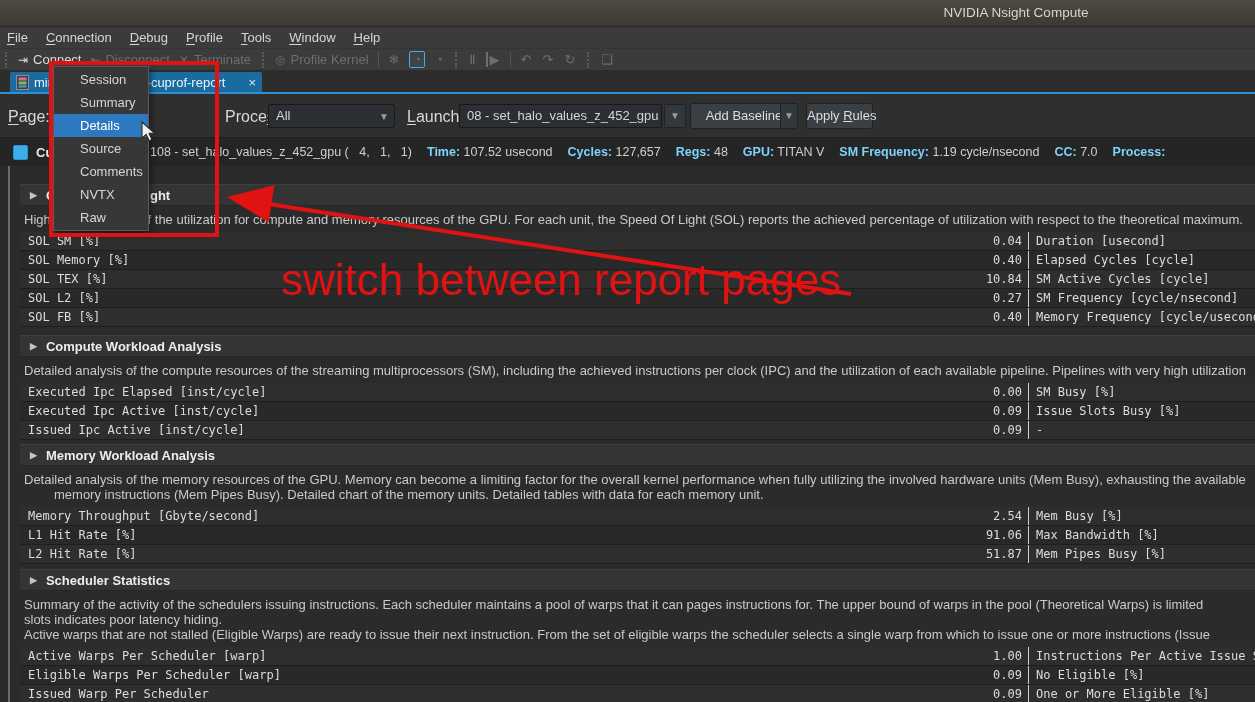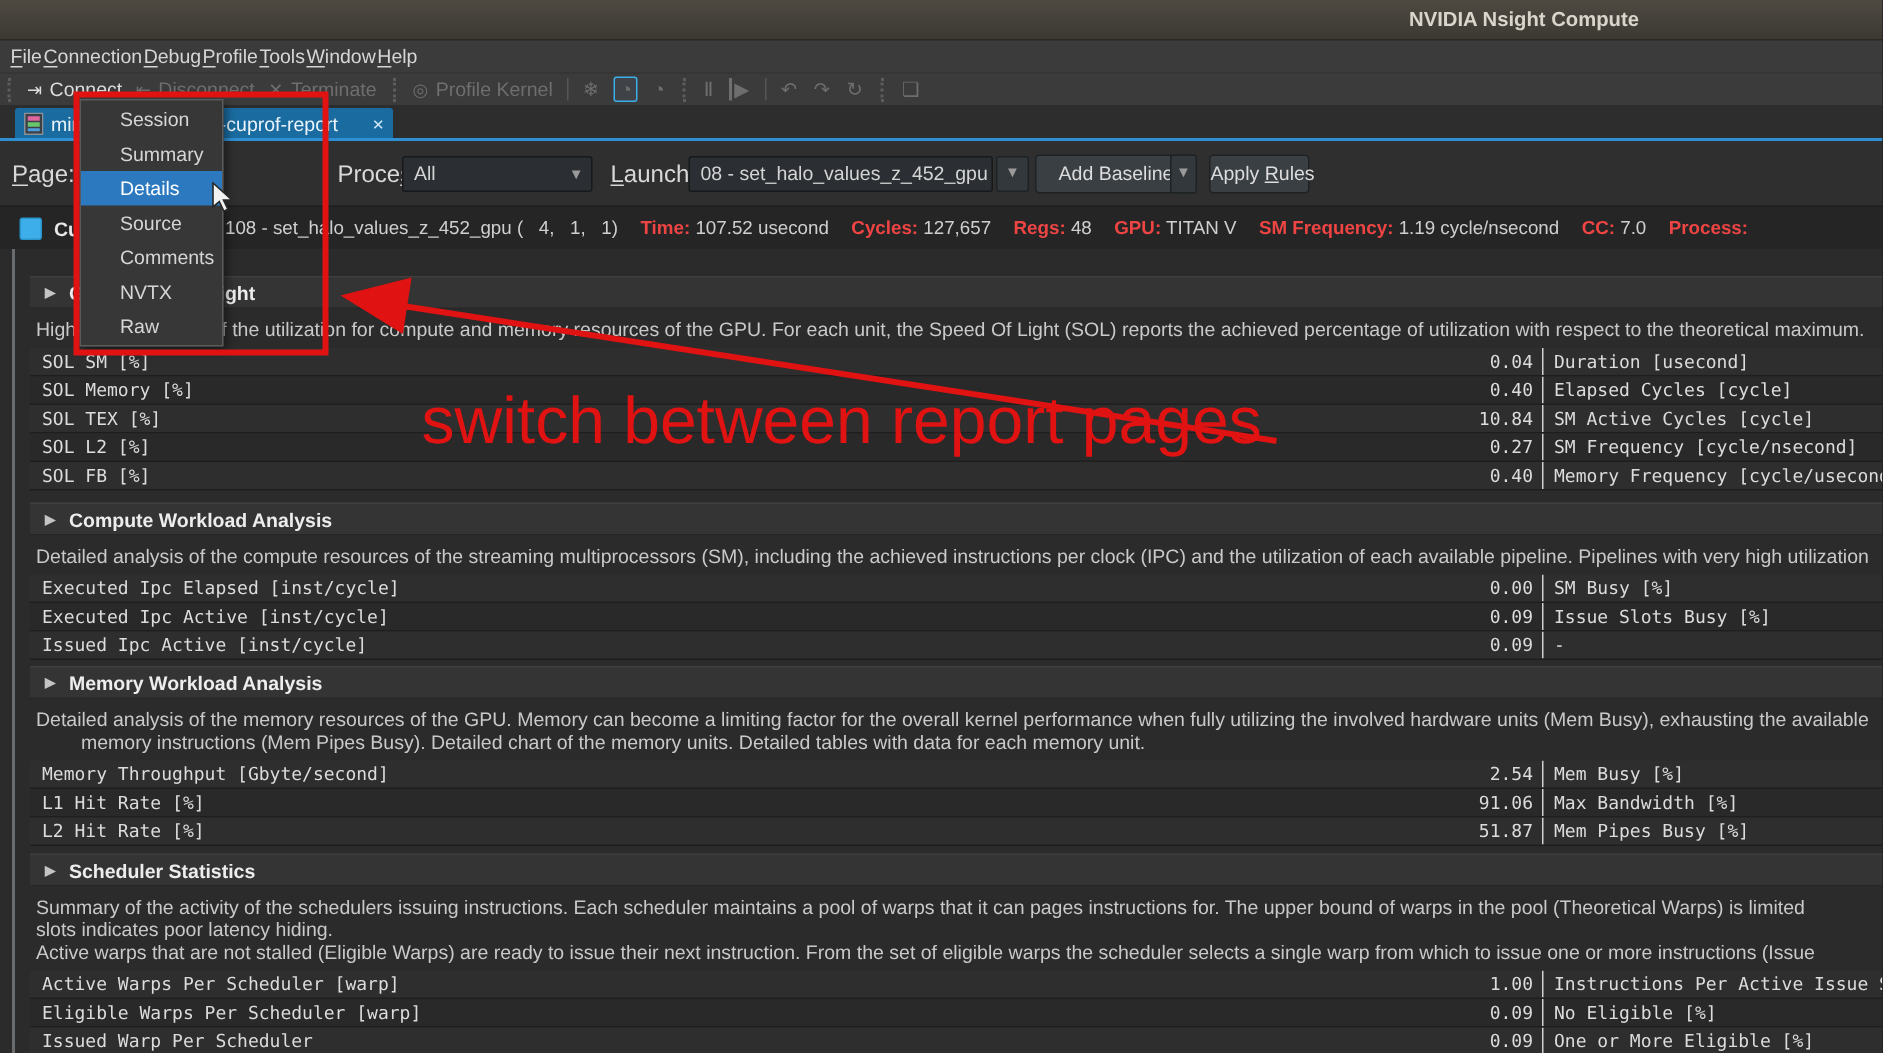--- a/index.html
+++ b/index.html
@@ -4,25 +4,25 @@
 <style>
   html,body{margin:0;padding:0;background:#1e1e1e;}
   body{width:1255px;height:702px;overflow:hidden;position:relative;
        font-family:"Liberation Sans",sans-serif;-webkit-font-smoothing:antialiased;}
   .app{position:absolute;inset:0;background:#2b2b2b;}
 
   
   .titlebar{position:absolute;left:0;top:0;width:100%;height:27px;
     background:linear-gradient(#4e4a42,#3c3933);border-bottom:1px solid #2a2822;box-sizing:border-box;}
   .titlebar .title{position:absolute;left:1016px;top:5px;transform:translateX(-50%);
-    font-size:13.5px;font-weight:bold;color:#d9d5cb;white-space:nowrap;}
+    font-size:13.5px;font-weight:normal;color:#d9d5cb;white-space:nowrap;}
 
   
   .menubar{position:absolute;left:0;top:27px;width:100%;height:22px;background:#3b3b3b;
-    display:flex;align-items:center;gap:1px;padding-left:7px;box-sizing:border-box;
+    display:flex;align-items:center;gap:18px;padding-left:7px;box-sizing:border-box;
     font-size:13px;color:#d6d6d6;border-bottom:1px solid #353535;}
   .mitem{white-space:nowrap;cursor:default;}
   .mitem u{text-decoration:underline;text-underline-offset:2px;}
 
   
   .toolbar{position:absolute;left:0;top:49px;width:100%;height:22px;background:#3b3b3b;
     display:flex;align-items:center;gap:9px;padding-left:3px;box-sizing:border-box;
     font-size:13px;border-bottom:1px solid #2c2c2c;}
   .tbtn{display:flex;align-items:center;gap:5px;white-space:nowrap;}
   .tbtn .tglyph{font-size:12px;}
@@ -58,21 +58,21 @@
 
   
   .inforow{position:absolute;left:0;top:137px;width:100%;height:29px;background:#252525;
     border-top:1px solid #1f1f1f;box-sizing:border-box;overflow:hidden;}
   .checkbox{position:absolute;left:13px;top:7px;width:15px;height:15px;background:#3daee9;
     border:1px solid #2a94cc;border-radius:2px;box-sizing:border-box;}
   .current-lbl{position:absolute;left:36px;top:7px;font-size:13px;font-weight:bold;color:#e8e8e8;}
   .infoflex{position:absolute;left:150px;top:7px;display:flex;gap:15px;font-size:12.5px;
     color:#cfcfcf;white-space:nowrap;}
   .infoflex .kernel{white-space:pre;}
-  .infoflex b{color:#ef4444;font-weight:bold;}
+  .infoflex b{color:#7dd3fc;font-weight:bold;}
 
   
   .content{position:absolute;left:8px;top:166px;width:1247px;bottom:0;background:#2b2b2b;
     border-left:2px solid #696c6f;box-sizing:border-box;overflow:hidden;}
   .spacer-top{height:18px;}
   .shdr{margin-left:10px;height:22px;background:#343434;border-top:1px solid #3f3f3f;
     border-bottom:1px solid #262626;box-sizing:border-box;display:flex;align-items:center;
     font-size:13px;font-weight:bold;color:#ededed;}
   .shdr .harrow{margin:0 9px 0 10px;font-size:9px;color:#c4c4c4;}
   .sdesc{margin:6px 0 0 14px;font-size:13px;line-height:15px;color:#c9c9c9;white-space:nowrap;}

